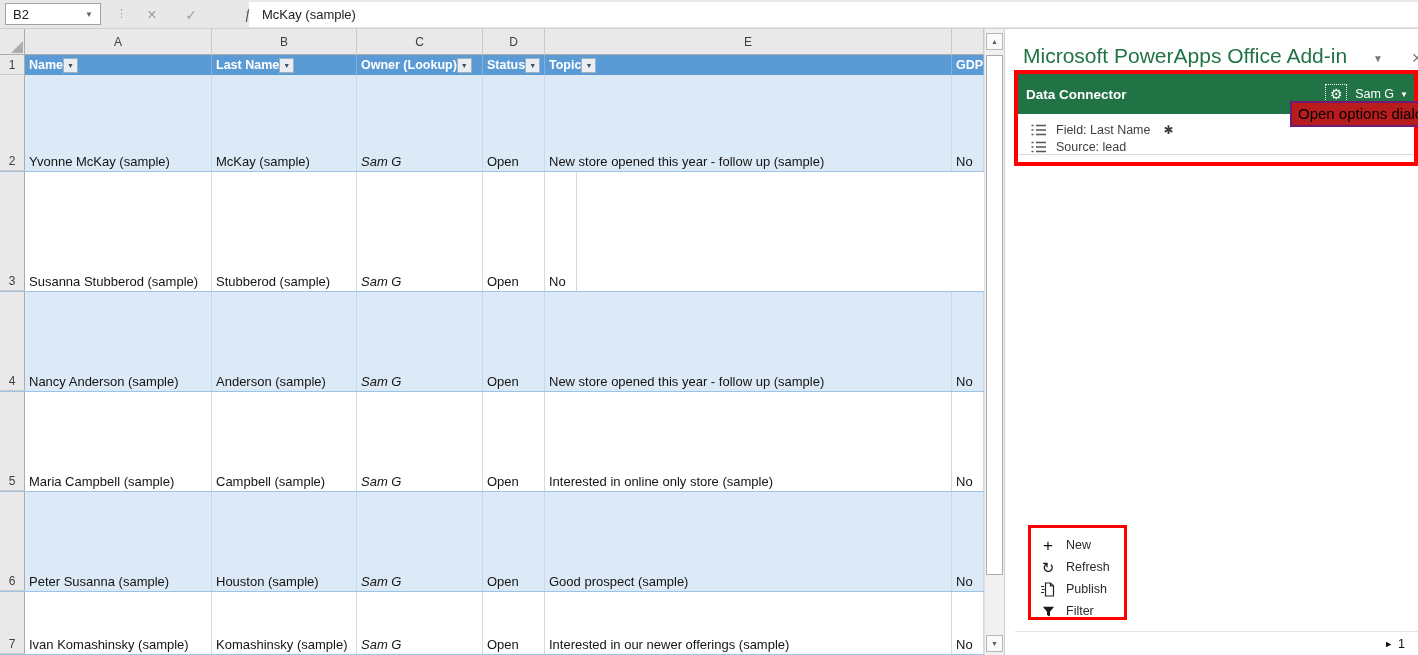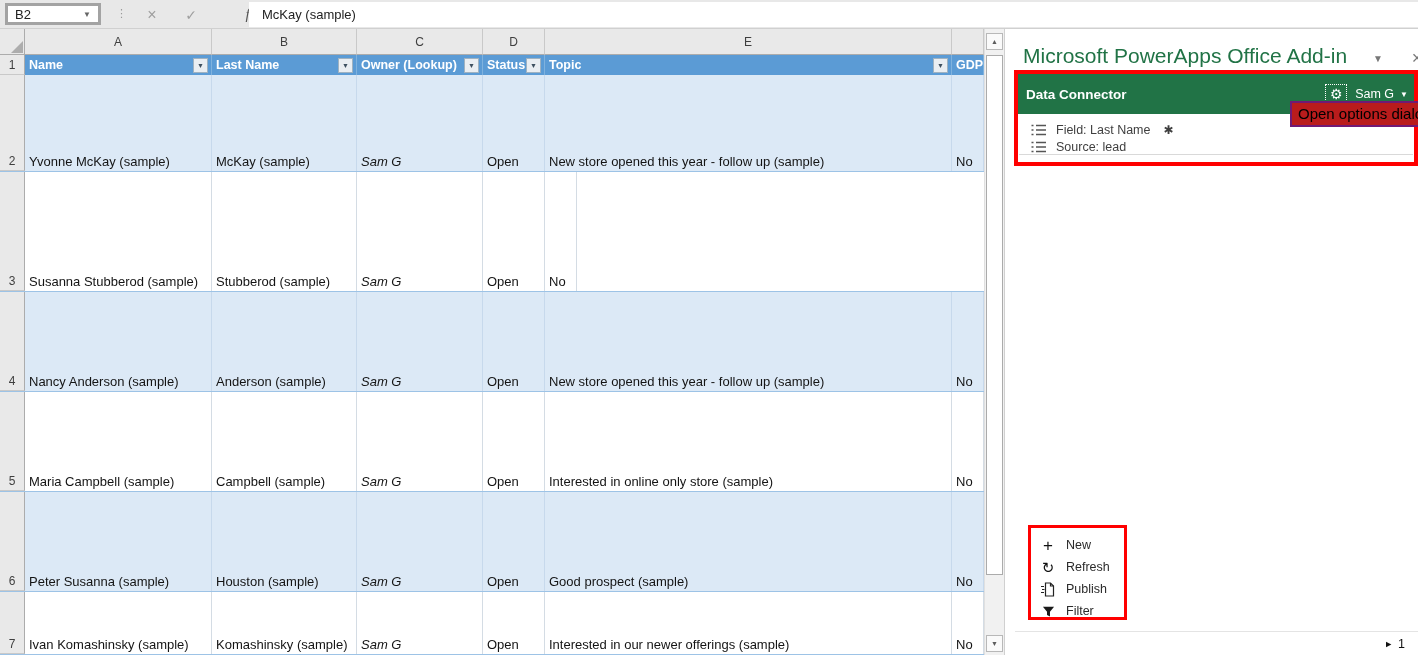--- a/index.html
+++ b/index.html
@@ -3,21 +3,21 @@
 <meta charset="utf-8">
 <style>
   * { box-sizing: border-box; margin: 0; padding: 0; }
   body { background: #fff; font-family: "Liberation Sans", "DejaVu Sans", sans-serif; }
   #app { position: relative; width: 1418px; height: 655px; background: #fff; overflow: hidden; }
 
   
   .formula-row { position: absolute; left: 0; top: 0; width: 1418px; height: 29px;
                  background: #E8E8E8; border-bottom: 1px solid #D0D0D0; }
   .name-box { position: absolute; left: 5px; top: 3px; width: 96px; height: 22px; background: #fff;
-              border: 3px solid #a3a3a3; display: flex; align-items: center; justify-content: space-between;
+              border: 1px solid #a3a3a3; display: flex; align-items: center; justify-content: space-between;
               padding: 0 7px; font-size: 13px; color: #222; }
   .name-caret { font-size: 8px; color: #666; }
   .fbar-dots { position: absolute; left: 116px; top: 7px; color: #9a9a9a; font-size: 11px; }
   .fbar-btn { position: absolute; top: 4px; width: 22px; height: 21px; display: flex; align-items: center;
               justify-content: center; color: #9f9f9f; font-size: 14px; }
   .btn-cancel { left: 141px; font-size: 16px; }
   .btn-enter { left: 180px; }
   .btn-fx { left: 218px; font-family: "Liberation Serif", serif; font-style: italic; color: #555; font-size: 15px; margin-left: 22px; }
   .formula-field { position: absolute; left: 249px; top: 2px; width: 1169px; height: 25px; background: #fff;
                    display: flex; align-items: center; padding-left: 13px; font-size: 13px; color: #222; }
@@ -31,21 +31,21 @@
                 border-left: 12px solid transparent; border-bottom: 12px solid #ADADAD; }
   .colhdr { background: #E9E9E9; border-right: 1px solid #C9C9C9; border-bottom: 1px solid #ACACAC;
             display: flex; align-items: center; justify-content: center; font-size: 12px; color: #3f3f3f; flex: none; }
   .w-a { width: 187px; } .w-b { width: 145px; } .w-c { width: 126px; } .w-d { width: 62px; }
   .w-e { width: 407px; } .w-f { width: 32px; }
   .grid-row { display: flex; }
   .rowhdr { width: 25px; flex: none; background: #E9E9E9; border-right: 1px solid #ACACAC;
             border-bottom: 1px solid #C9C9C9; display: flex; align-items: flex-end; justify-content: center;
             font-size: 12px; color: #3f3f3f; padding-bottom: 2px; }
   .hdr-cell { background: #5B9BD5; color: #fff; font-weight: bold; font-size: 12.5px; display: flex;
-              align-items: center; justify-content: space-between; border-right: 1px solid #7FB2DE;
+              align-items: center; border-right: 1px solid #7FB2DE;
               padding: 0 3px 0 4px; flex: none; overflow: hidden; white-space: nowrap; }
   .filter-btn { width: 15px; height: 15px; background: #EAEEF2; border: 1px solid #9FB2C1; flex: none;
                 display: flex; align-items: center; justify-content: center; }
   .filter-caret { font-size: 7px; color: #3E5060; line-height: 1; }
   .data-row { border-bottom: 1px solid #9DC3E6; }
   .cell { border-right: 1px solid #D4DCE4; display: flex; align-items: flex-end; padding: 0 2px 2px 4px;
           font-size: 13px; color: #141414; overflow: hidden; white-space: nowrap; flex: none; background: #fff; }
   .row-shaded .cell { background: #DCE9F6; border-right-color: #C7D9EC; }
   .cell-owner { font-style: italic; }
 

